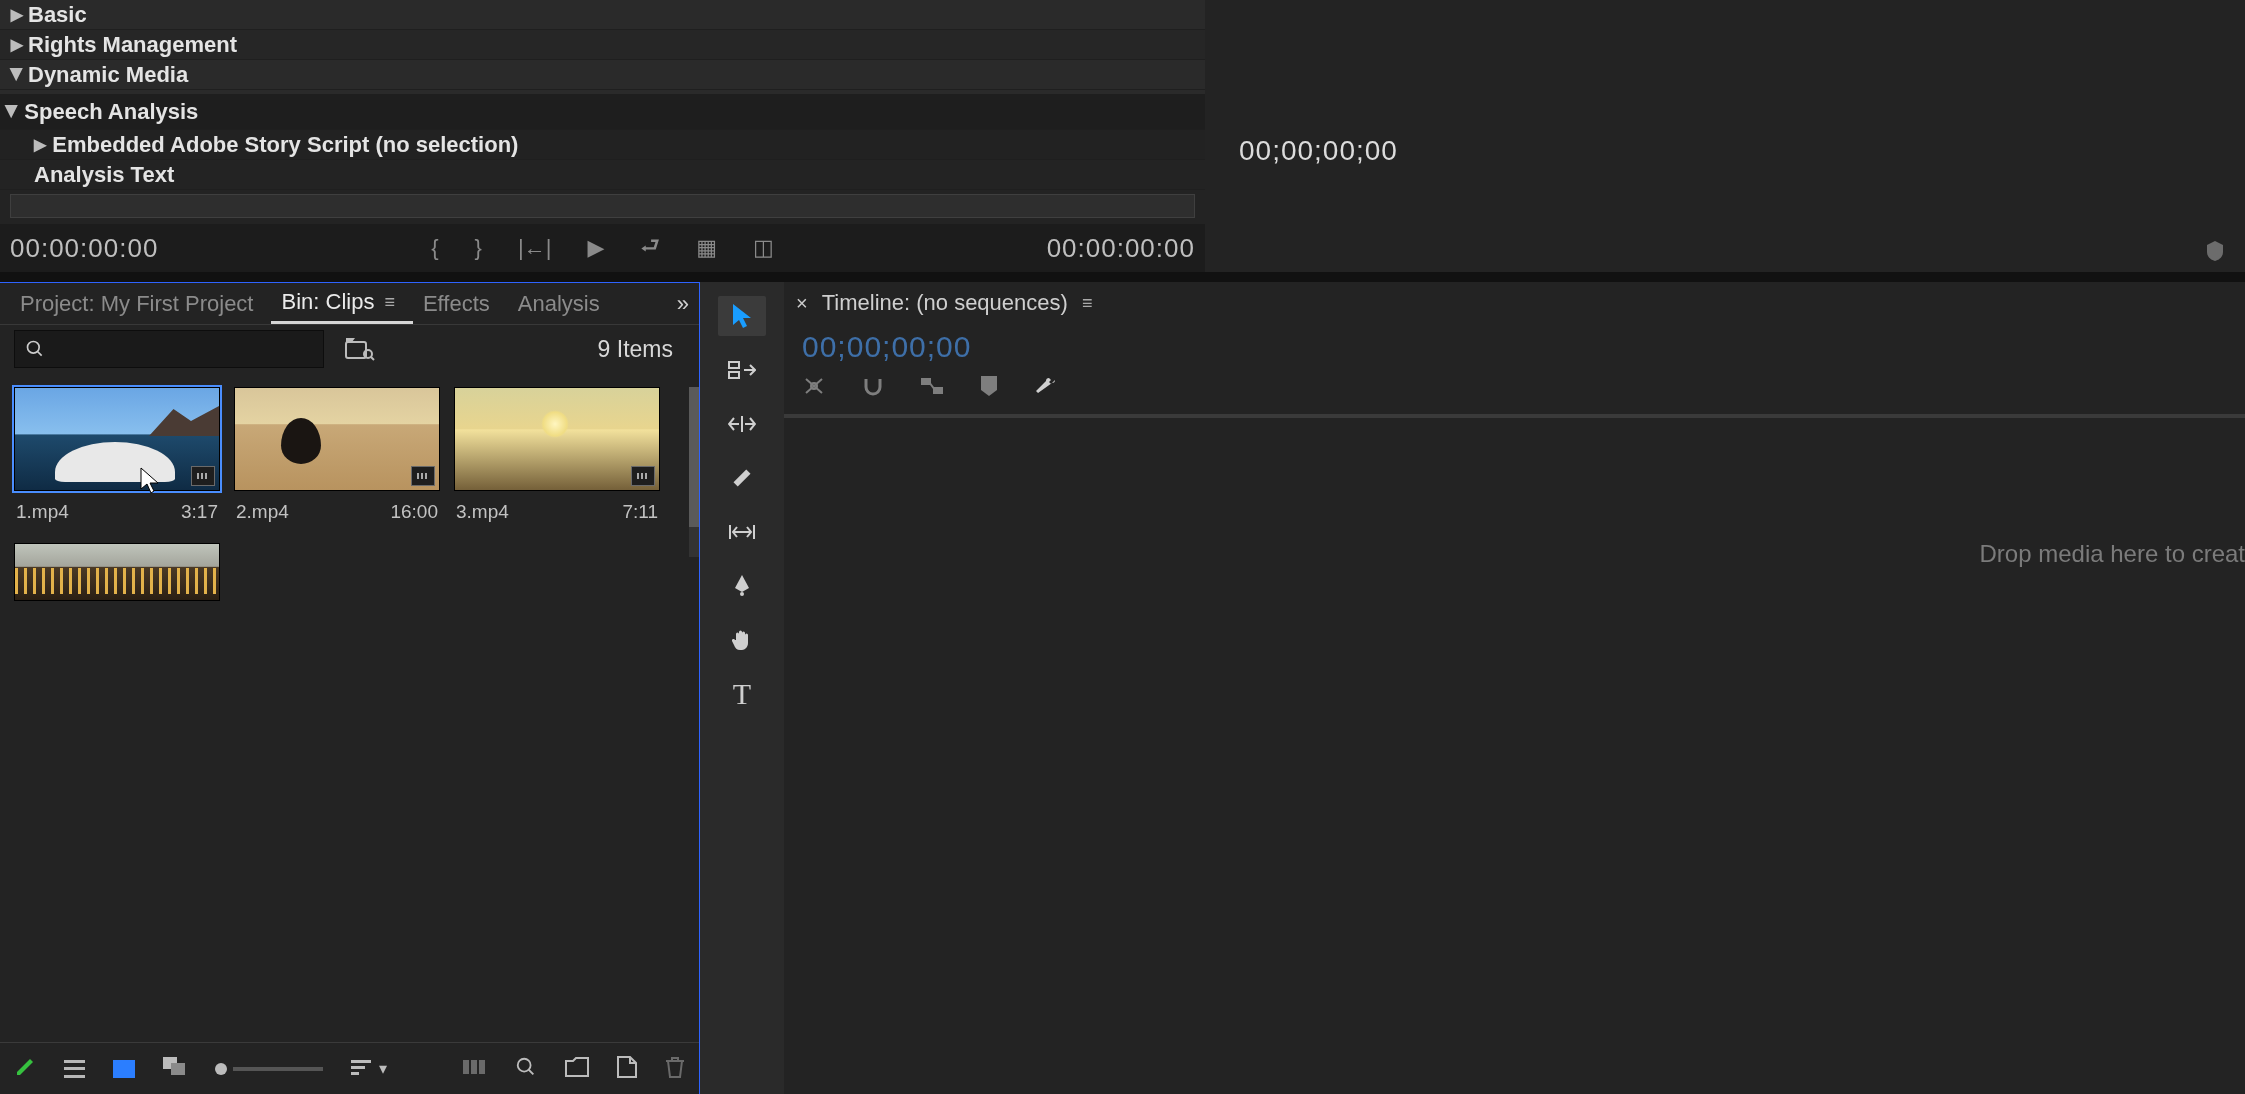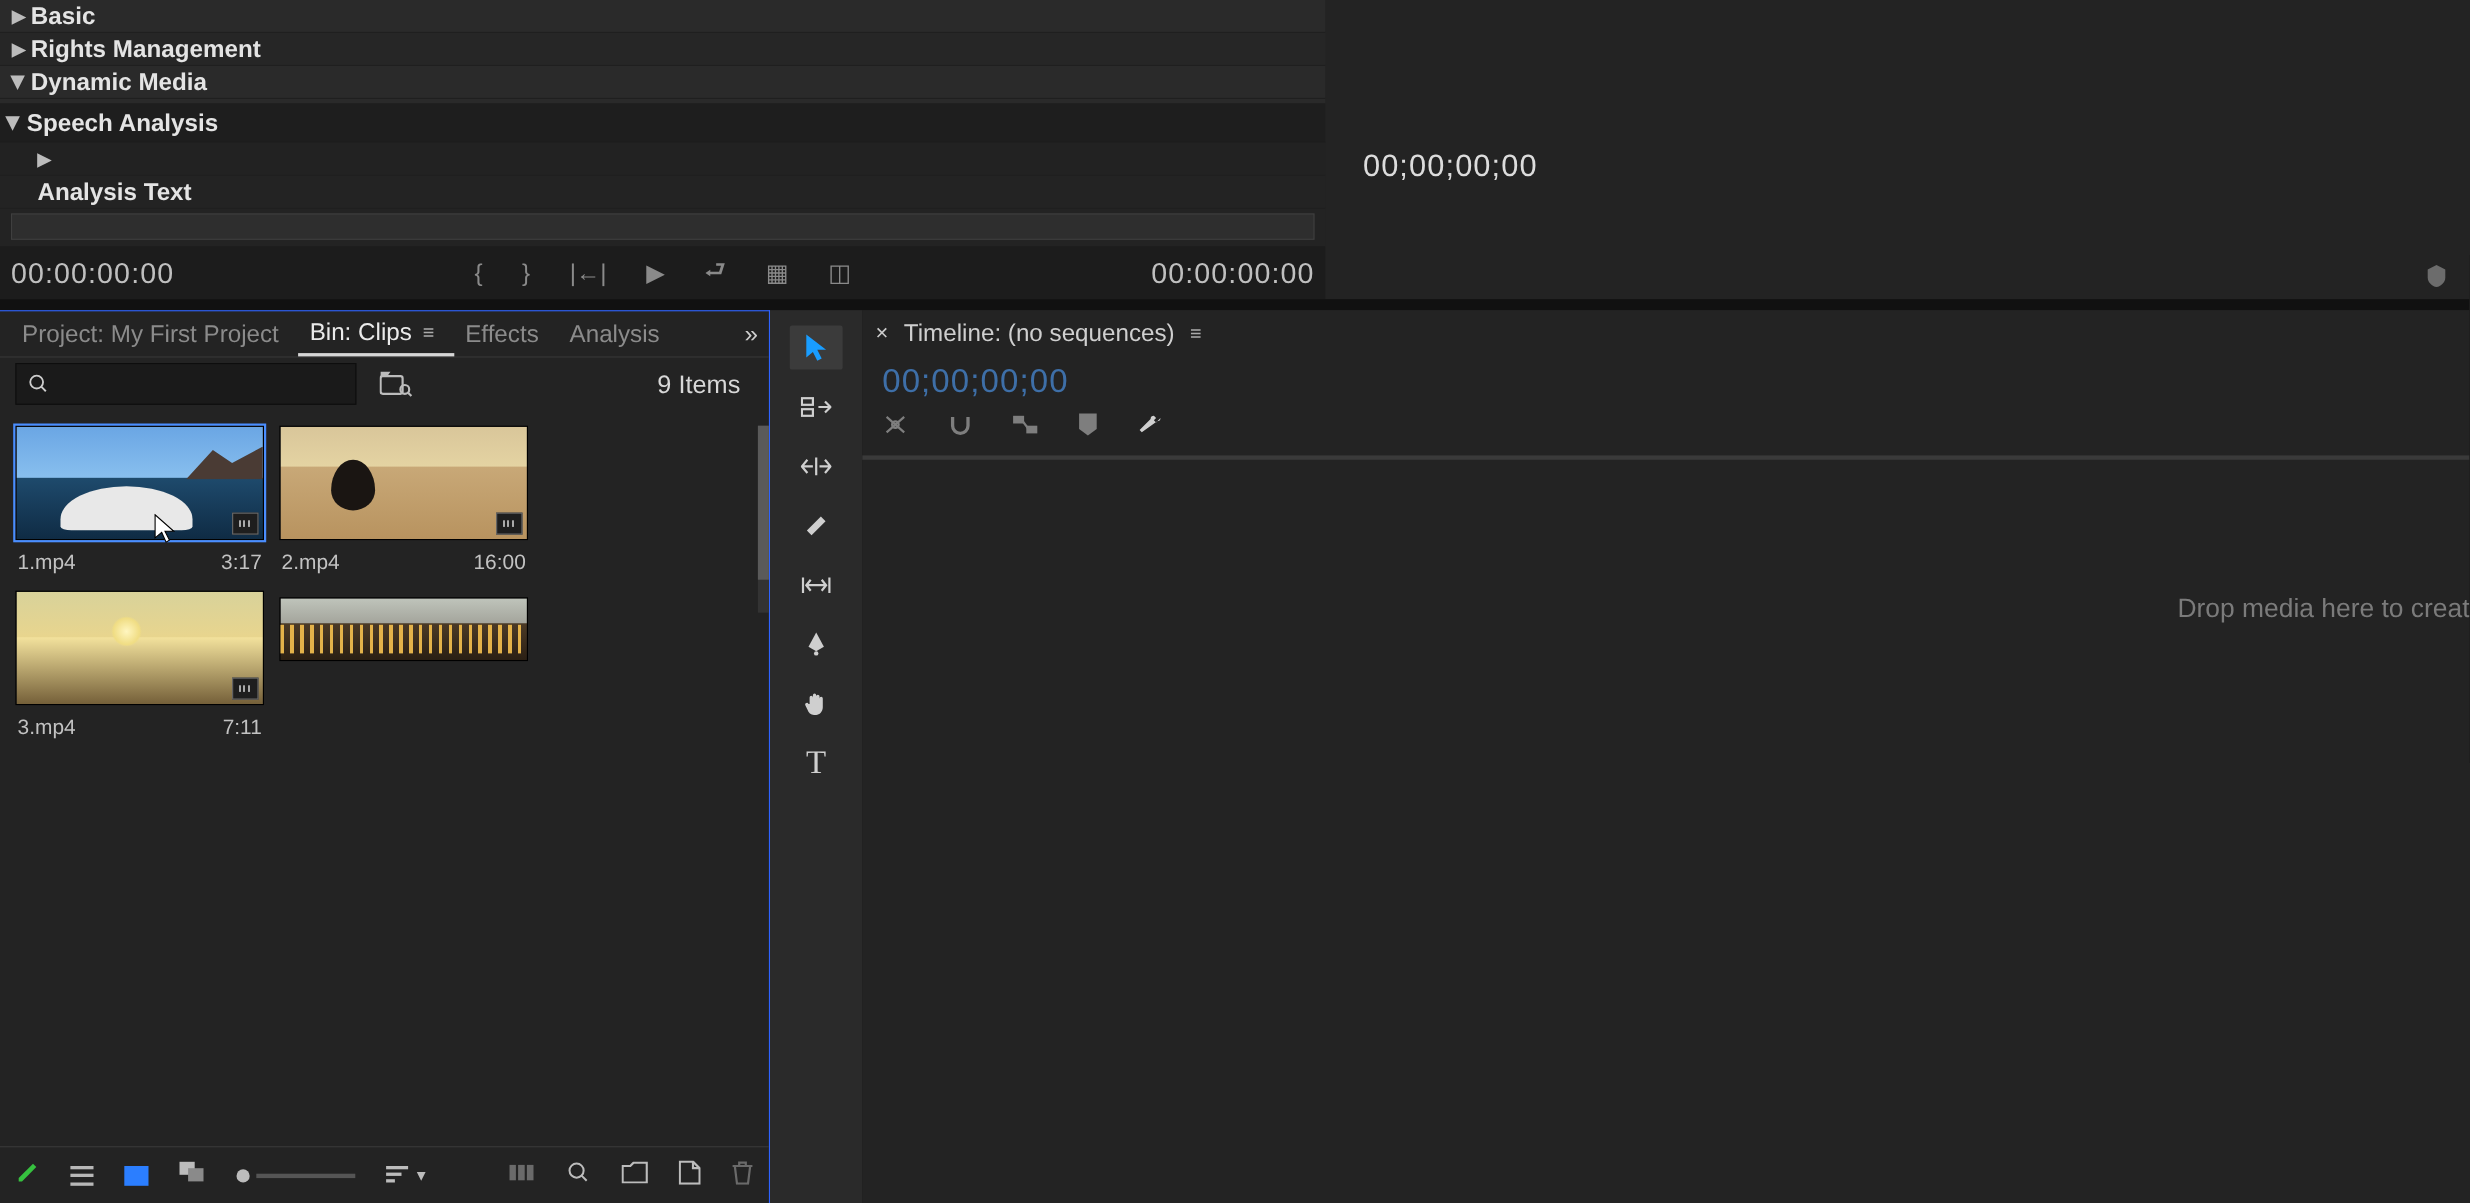--- a/index.html
+++ b/index.html
@@ -45,21 +45,21 @@
   .folder-up{width:24px;height:20px;background:#7e7e7e;border-radius:2px;display:flex;align-items:center;justify-content:center;}
   .folder-up .arrow{width:0;height:0;border-left:5px solid transparent;border-right:5px solid transparent;border-bottom:8px solid #2a2a2a;}
 
   .searchrow{display:flex;align-items:center;height:48px;padding:0 14px;gap:18px;}
   .searchbox{flex:0 0 310px;height:38px;background:#1a1a1a;border:1px solid #0d0d0d;display:flex;align-items:center;padding:0 10px;}
   .searchbox svg{stroke:#ccc;}
   .new-bin-btn{width:36px;height:32px;display:flex;align-items:center;justify-content:center;}
   .item-count{margin-left:auto;font-size:23px;color:#d8d8d8;margin-right:12px;}
 
   .clips-area{flex:1;padding:14px 10px 0 14px;display:flex;flex-wrap:wrap;gap:14px 14px;align-content:flex-start;position:relative;}
-  .clip{width:226px;}
+  .clip{width:206px;}
   .thumb{width:100%;height:104px;background:#444;position:relative;border:1px solid #000;}
   .thumb.selected{outline:2px solid #4a8eff;}
   .vid-icon{position:absolute;right:4px;bottom:4px;width:24px;height:20px;background:#1e1e1e;border:1px solid #6a6a6a;display:flex;align-items:center;justify-content:center;}
   .vid-icon::before{content:"";width:12px;height:6px;background:repeating-linear-gradient(to right,#aaa 0,#aaa 2px,transparent 2px,transparent 4px);}
   .clip-label{display:flex;justify-content:space-between;font-size:19px;color:#c2c2c2;padding:10px 2px 0 2px;}
   .scroll-track{position:absolute;right:0;top:14px;width:10px;height:170px;background:#333;}
   .scroll-thumb{width:100%;height:140px;background:#5a5a5a;}
 
   
   .proj-tb{display:flex;align-items:center;height:52px;padding:0 14px;gap:28px;border-top:1px solid #3a3a3a;}
@@ -122,20 +122,21 @@
           <span class="chev" style="transform:rotate(90deg);display:inline-block;">▶</span>
           <span>Dynamic Media</span>
         </div>
       </div>
       <div class="meta-row" style="background:#1e1e1e;height:36px;">
         <span class="dchev" style="transform:rotate(90deg);display:inline-block;">▶</span>
         <span>Speech Analysis</span>
       </div>
       <div class="meta-row sub" style="background:#222;">
         <span class="dchev">▶</span>
+        <span>Embedded Adobe Story Script (no selection)</span>
       </div>
       <div class="meta-row sub" style="background:#232323;">
         <span>Analysis Text</span>
       </div>
       <div class="meta-text-field"></div>
 
       <div class="transport">
         <span class="tc">00:00:00:00</span>
         <div class="ctr">
           <span class="tbtn">{</span>

